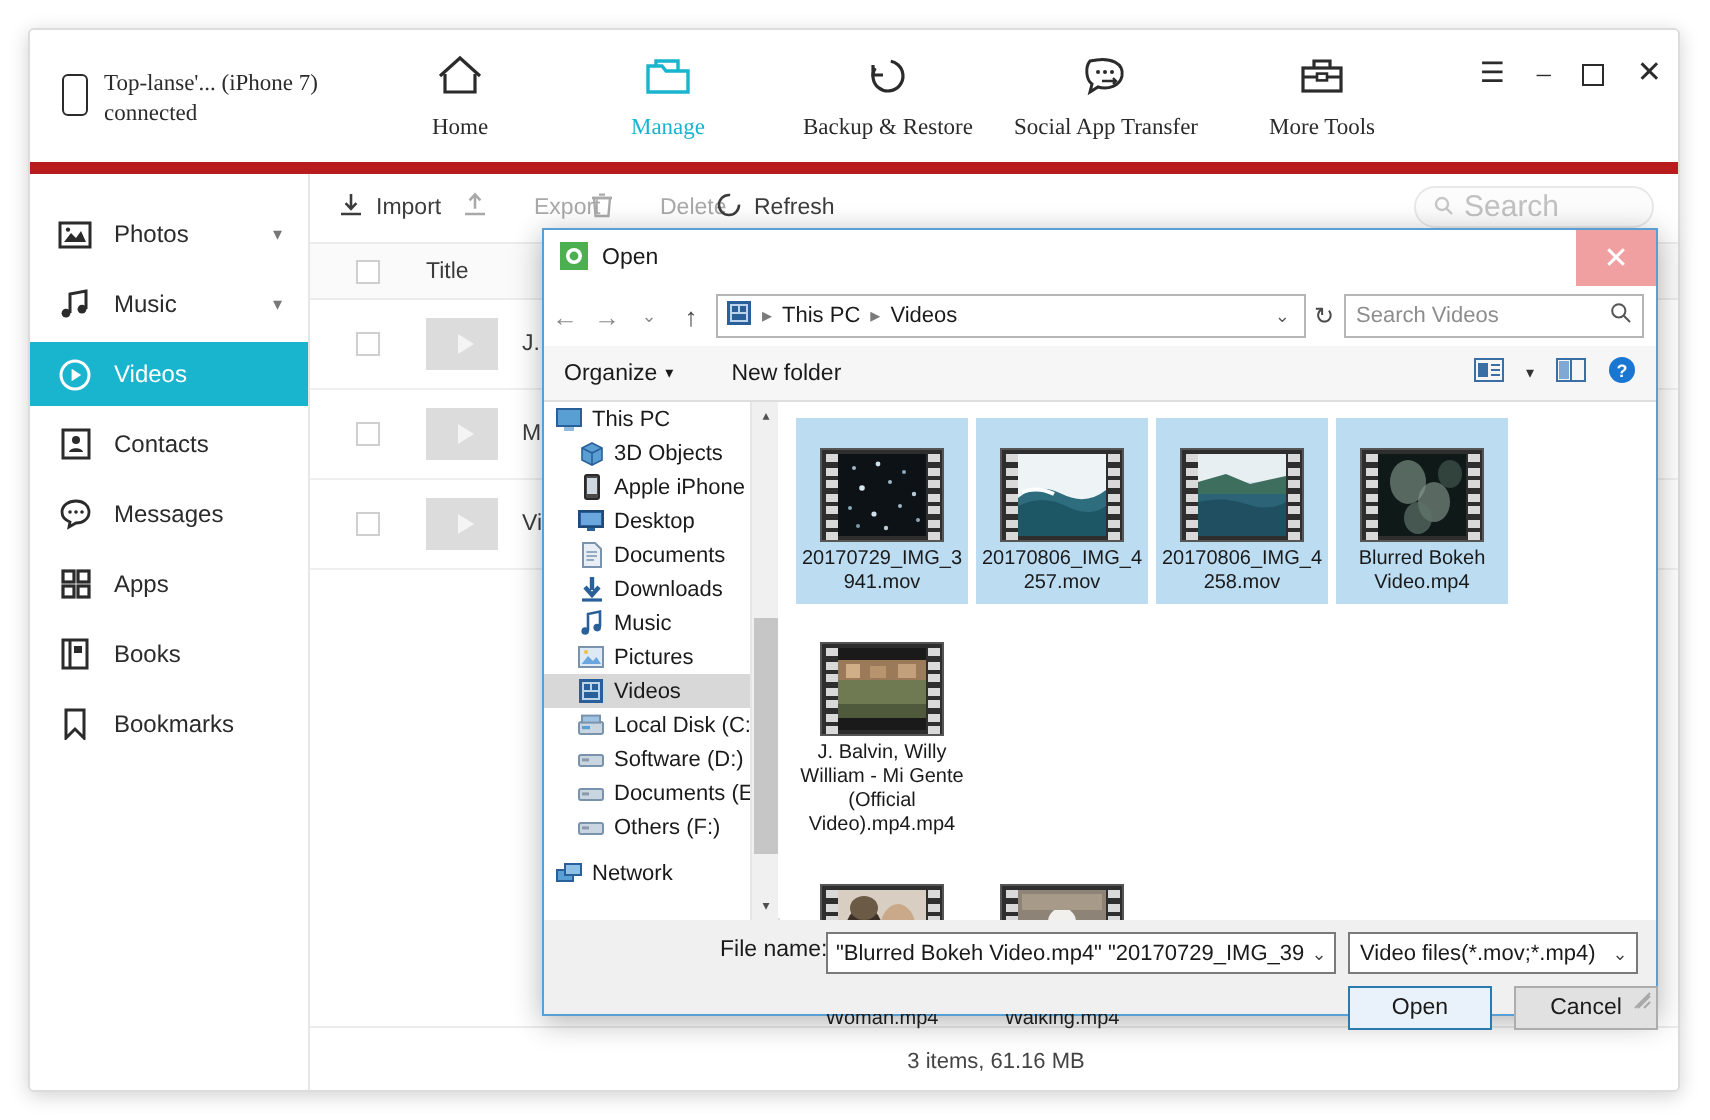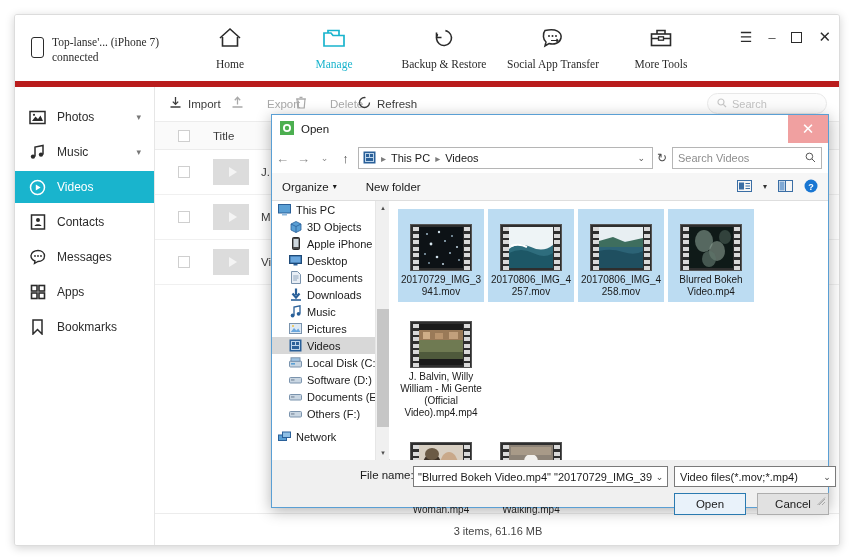--- a/index.html
+++ b/index.html
@@ -108,21 +108,21 @@
     font-size: 11.5px; color: #3c3c3c; cursor: pointer;
   }
   .act.dim { color: #a9a9a9; gap: 23px; }
   #search-box {
     position: absolute; right: 14px; top: 6px;
     width: 120px; height: 21px;
     border: 1px solid #e8e8e8; border-radius: 11px;
     background: #fcfcfc;
     display: flex; align-items: center; gap: 5px;
     padding-left: 9px;
-    font-size: 11px; color: #c2c2c2;
+    font-size: 15px; color: #c2c2c2;
   }
 
   
   #list-head {
     position: absolute; left: 0; top: 35px;
     width: 686px; height: 28px;
     background: #fafafa;
     border-bottom: 1px solid #ececec;
     display: flex; align-items: center;
     font-size: 11.5px; color: #3c3c3c;
@@ -311,21 +311,21 @@
     width: 255px; height: 21px;
     border: 1px solid #7a7a7a; background: #ffffff;
     display: flex; align-items: center;
     padding-left: 4px; font-size: 11px; color: #1a1a1a;
     overflow: hidden; white-space: nowrap;
   }
   #fn-input .cv { flex: 1; overflow: hidden; }
   #fn-input .dd { width: 15px; text-align: center; color: #444; font-size: 9px; }
   #ftype {
     position: absolute; left: 402px; top: 6px;
-    width: 162px; height: 21px;
+    width: 145px; height: 21px;
     border: 1px solid #7a7a7a; background: #ffffff;
     display: flex; align-items: center;
     padding-left: 5px; font-size: 11px; color: #1a1a1a;
   }
   #ftype .dd { margin-left: auto; width: 16px; text-align: center; font-size: 9px; color: #444; }
   .dbtn {
     position: absolute; top: 33px;
     width: 72px; height: 22px;
     background: #e1e1e1; border: 1px solid #adadad;
     display: flex; align-items: center; justify-content: center;
@@ -482,20 +482,30 @@
         <svg width="16" height="16" viewBox="0 0 16 16">
             <rect x="1.5" y="1.5" width="5.5" height="5.5" fill="none" stroke="#2b2b2b" stroke-width="1.6"></rect>
             <rect x="9" y="1.5" width="5.5" height="5.5" fill="none" stroke="#2b2b2b" stroke-width="1.6"></rect>
             <rect x="1.5" y="9" width="5.5" height="5.5" fill="none" stroke="#2b2b2b" stroke-width="1.6"></rect>
             <rect x="9" y="9" width="5.5" height="5.5" fill="none" stroke="#2b2b2b" stroke-width="1.6"></rect>
           </svg>
       </span>
       <span>Apps</span>
     </div>
 
+    <div class="side-item">
+      <span class="sico">
+        <svg width="15" height="16" viewBox="0 0 15 16">
+            <rect x="1.5" y="1" width="12" height="14" fill="none" stroke="#2b2b2b" stroke-width="1.5"></rect>
+            <path d="M5 1 L5 15" stroke="#2b2b2b" stroke-width="1.5"></path>
+            <rect x="7" y="4" width="4" height="3.5" fill="#2b2b2b"></rect>
+          </svg>
+      </span>
+      <span>Books</span>
+    </div>
 
     <div class="side-item">
       <span class="sico">
         <svg width="13" height="16" viewBox="0 0 13 16">
             <path d="M2 1 L11 1 L11 15 L6.5 10.5 L2 15 Z" fill="none" stroke="#2b2b2b" stroke-width="1.5"></path>
           </svg>
       </span>
       <span>Bookmarks</span>
     </div>
   </div>

